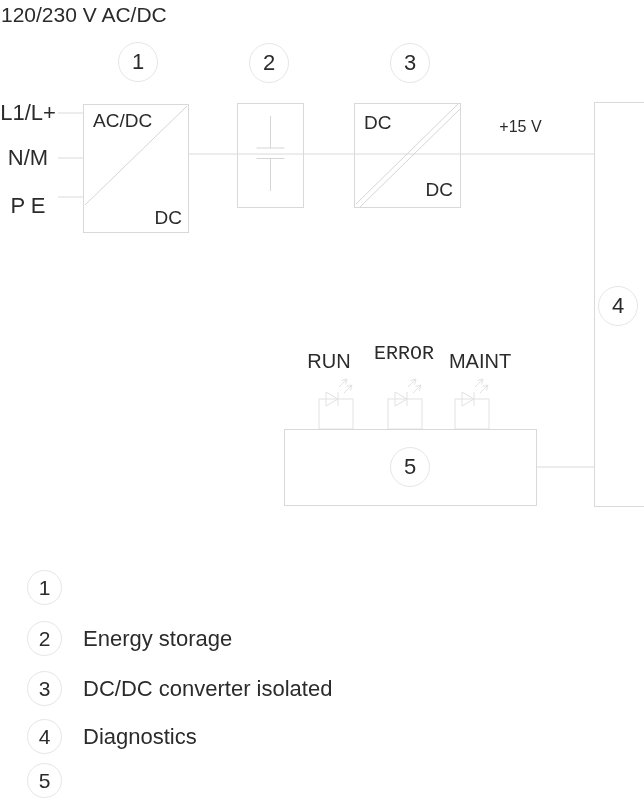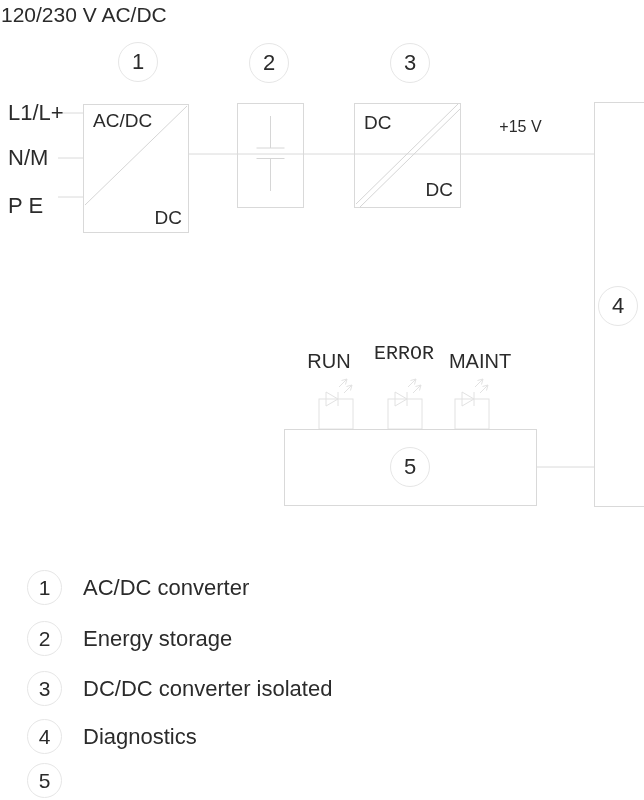--- a/index.html
+++ b/index.html
@@ -13,21 +13,21 @@
   svg .wire{stroke:#dadada;stroke-width:1;fill:none;}
   svg .sym{stroke:#d6d6d6;stroke-width:1;fill:none;}
   svg .led{stroke:#e2e2e2;stroke-width:1;fill:none;}
   .block{
     position:absolute;border:1px solid #d9d9d9;background:transparent;
     box-sizing:border-box;
   }
   .blk-label{position:absolute;font-size:19px;line-height:20px;color:#2b2b2b;white-space:nowrap;}
   .pin-label{
     position:absolute;left:0;width:56px;height:26px;line-height:26px;
-    text-align:left;font-size:22px;color:#2b2b2b;white-space:nowrap;padding-left:8px;
+    text-align:center;font-size:22px;color:#2b2b2b;white-space:nowrap;
   }
   .num-circle{
     position:absolute;box-sizing:border-box;border:1.5px solid #e6e6e6;border-radius:50%;
     display:flex;align-items:center;justify-content:center;
     color:#2b2b2b;background:transparent;
   }
   .num-circle.big{width:40px;height:40px;font-size:22px;}
   .title{position:absolute;left:1px;top:3px;font-size:21px;color:#2b2b2b;white-space:nowrap;}
   .out-label{position:absolute;left:488px;top:118px;width:65px;text-align:center;font-size:16px;color:#2b2b2b;}
   .led-label{position:absolute;height:24px;line-height:24px;text-align:center;font-size:20px;color:#2b2b2b;}
@@ -120,21 +120,20 @@
   <div class="led-label" style="left:440px;top:349px;width:80px;">MAINT</div>
 
   <div class="num-circle big" style="left:118px;top:42px;">1</div>
   <div class="num-circle big" style="left:249px;top:43px;">2</div>
   <div class="num-circle big" style="left:390px;top:43px;">3</div>
   <div class="num-circle big" style="left:598px;top:286px;">4</div>
   <div class="num-circle big" style="left:390px;top:447px;">5</div>
 
   <div class="legend-row" style="left:27px;top:570px;">
     <div class="num-circle">1</div>
-    <div class="legend-text">AC/DC converter</div>
   </div>
   <div class="legend-row" style="left:27px;top:621px;">
     <div class="num-circle">2</div>
     <div class="legend-text">Energy storage</div>
   </div>
   <div class="legend-row" style="left:27px;top:671px;">
     <div class="num-circle">3</div>
     <div class="legend-text">DC/DC converter isolated</div>
   </div>
   <div class="legend-row" style="left:27px;top:719px;">

